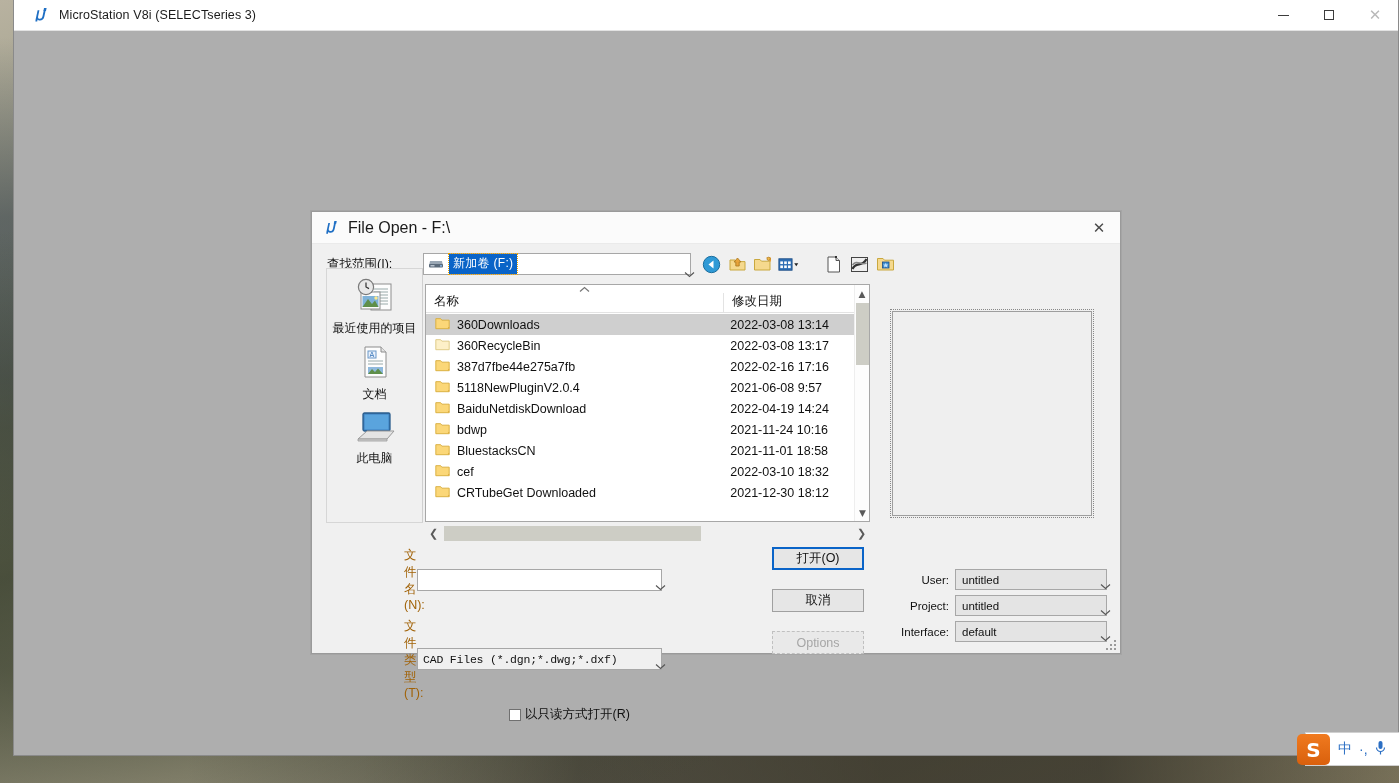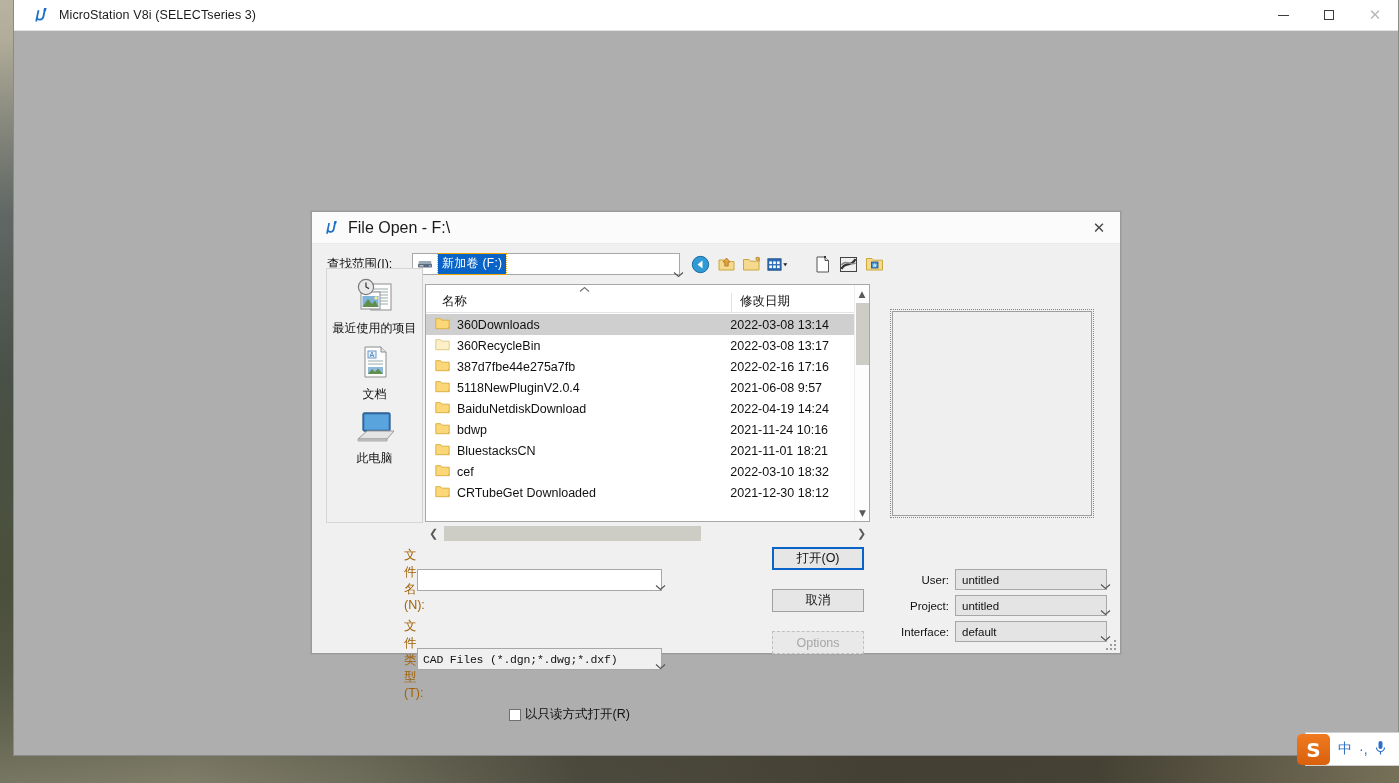--- a/index.html
+++ b/index.html
@@ -85,21 +85,21 @@
 
   #dlg-body { position: absolute; inset: 32px 0 0 0; }
 
   
   #lookin-row {
     position: absolute; left: 0; top: 6px; right: 0; height: 28px;
     display: flex; align-items: center;
   }
   #lookin-label { margin-left: 15px; font-size: 12.5px; color: #101010; width: 78px; }
   #lookin-combo {
-    margin-left: 7px;
+    margin-left: 18px;
     width: 268px; height: 22px;
     background: #fff; border: 1px solid #a7a7a7;
     display: flex; align-items: center; position: relative;
   }
   .drive-icon { margin-left: 4px; margin-right: 5px; flex: 0 0 auto; }
   #lookin-value {
     font-size: 12px; color: #ffffff; background: #0a64c8;
     padding: 1px 4px 2px 4px;
     outline: 1px dotted #f0a500;
     font-family: "Liberation Sans", sans-serif;
@@ -136,21 +136,21 @@
   }
   #sort-indicator {
     position:absolute; left: 150px; top: -1px; width: 16px; height: 10px;
     display:flex; align-items:center; justify-content:center;
   }
   #fl-header {
     position: absolute; top: 8px; left: 0; right: 0; height: 20px;
     display: flex; font-size: 12.5px; color: #111;
     background: #fff; border-bottom: 1px solid #e3e3e3;
   }
-  #fl-header .col-name { width: 297px; padding-left: 8px; margin-left: 8px; }
+  #fl-header .col-name { width: 297px; padding-left: 8px; }
   #fl-header .col-date { width: 132px; padding-left: 8px; border-left: 1px solid #e3e3e3; }
   #fl-rows {
     position: absolute; top: 29px; left: 0; right: 15px; bottom: 14px;
     overflow: hidden;
   }
   .fl-row {
     height: 21px; display: flex; align-items: center;
     font-size: 12.5px; color: #111;
   }
   .fl-row.selected { background: #cfcfcf; }
@@ -502,21 +502,21 @@
        <div class="fl-date">2021-11-24 10:16</div>
               </div>
               <div class="fl-row">
                 <div class="fl-name">
          <span><svg class="folder-ico" viewBox="0 0 16 14">
                       <path d="M.8 1.8 L6 1.8 L7.3 3.4 L15.2 3.4 L15.2 12.6 L.8 12.6 Z" fill="#fbd778" stroke="#d8ad3c" stroke-width="1"></path>
                       <path d="M13.6 10.8 L15.2 10.8 L15.2 12.6 Z" fill="#e0a93a"></path>
                     </svg></span>
          <span>BluestacksCN</span>
        </div>
-       <div class="fl-date">2021-11-01 18:21</div>
+       <div class="fl-date">2021-11-01 18:58</div>
               </div>
               <div class="fl-row">
                 <div class="fl-name">
          <span><svg class="folder-ico" viewBox="0 0 16 14">
                       <path d="M.8 1.8 L6 1.8 L7.3 3.4 L15.2 3.4 L15.2 12.6 L.8 12.6 Z" fill="#fbd778" stroke="#d8ad3c" stroke-width="1"></path>
                       <path d="M13.6 10.8 L15.2 10.8 L15.2 12.6 Z" fill="#e0a93a"></path>
                     </svg></span>
          <span>cef</span>
        </div>
        <div class="fl-date">2022-03-10 18:32</div>

